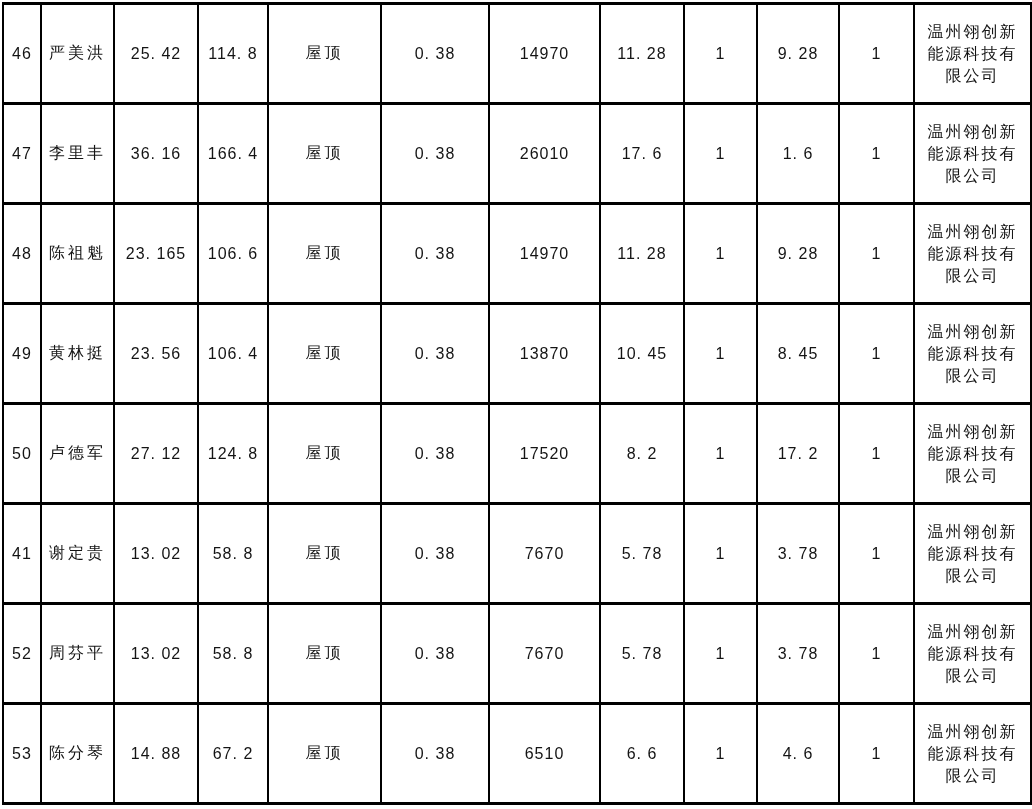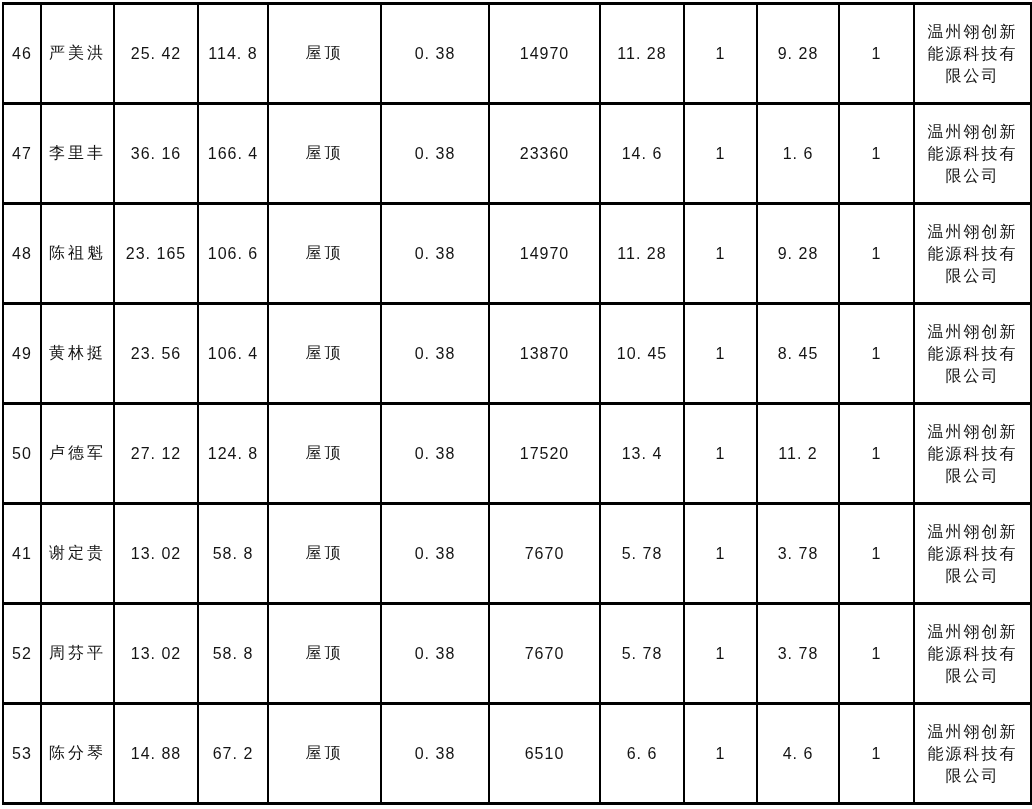--- a/index.html
+++ b/index.html
@@ -79,22 +79,22 @@
     </td>
   </tr>
 
   <tr>
     <td>47</td>
     <td class="cjk">李里丰</td>
     <td>36. 16</td>
     <td>166. 4</td>
     <td class="cjk">屋顶</td>
     <td>0. 38</td>
-    <td>23360</td>
-    <td>14. 6</td>
+    <td>26010</td>
+    <td>17. 6</td>
     <td>1</td>
     <td>1. 6</td>
     <td>1</td>
     <td class="company-cell">
       <div class="company-inner">温州翎创新能源科技有限公司</div>
     </td>
   </tr>
 
   <tr>
     <td>48</td>
@@ -131,23 +131,23 @@
   </tr>
 
   <tr>
     <td>50</td>
     <td class="cjk">卢德军</td>
     <td>27. 12</td>
     <td>124. 8</td>
     <td class="cjk">屋顶</td>
     <td>0. 38</td>
     <td>17520</td>
-    <td>13. 4</td>
-    <td>1</td>
-    <td>11. 2</td>
+    <td>8. 2</td>
+    <td>1</td>
+    <td>17. 2</td>
     <td>1</td>
     <td class="company-cell">
       <div class="company-inner">温州翎创新能源科技有限公司</div>
     </td>
   </tr>
 
   <tr>
     <td>41</td>
     <td class="cjk">谢定贵</td>
     <td>13. 02</td>

